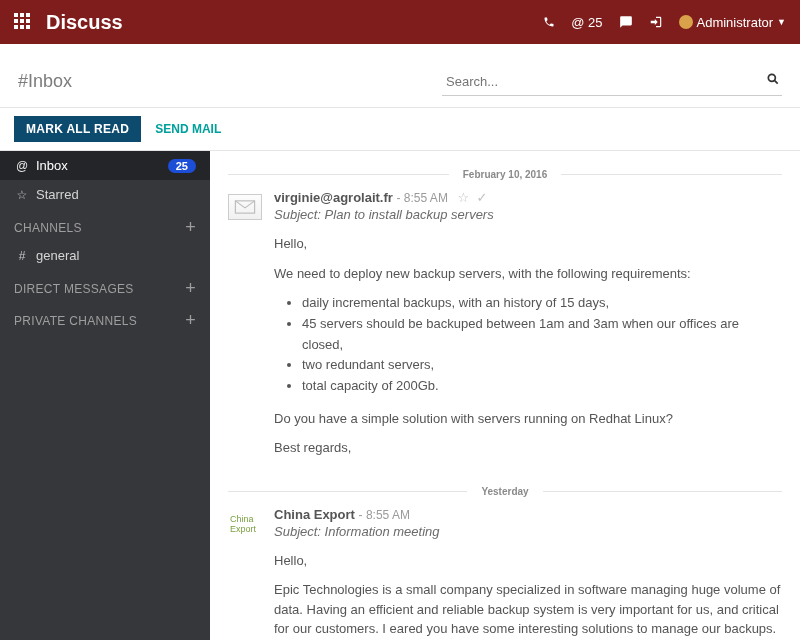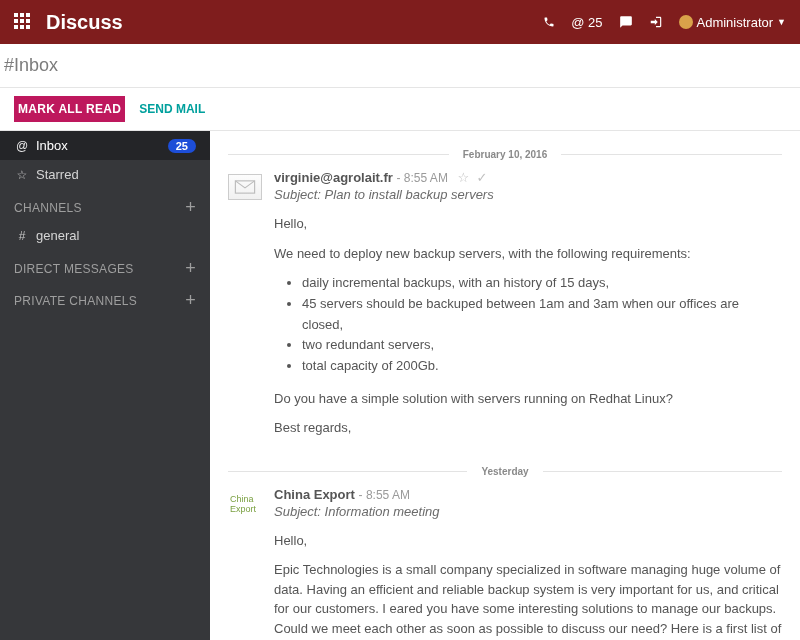--- a/index.html
+++ b/index.html
@@ -4,27 +4,27 @@
 <style>
 * { box-sizing: border-box; margin: 0; padding: 0; }
 body { font-family: "Helvetica Neue", Arial, sans-serif; font-size: 13px; color: #4c4c4c; background: #fff; width: 800px; height: 640px; overflow: hidden; }
 .topbar { background: #7f1d1d; height: 44px; display: flex; align-items: center; padding: 0 14px; color: #fff; }
 .topbar .apps { width: 18px; height: 18px; display: grid; grid-template-columns: repeat(3,4px); grid-template-rows: repeat(3,4px); gap: 2px; margin-right: 14px; cursor: pointer; }
 .topbar .apps span { background: #fff; }
 .topbar .title { font-size: 20px; font-weight: 600; }
 .topbar .tray { margin-left: auto; display: flex; align-items: center; gap: 16px; font-size: 13px; }
 .tray-item { display: flex; align-items: center; gap: 4px; cursor: pointer; }
 .avatar-dot { width: 14px; height: 14px; border-radius: 50%; background: #d9a24a; display: inline-block; }
-.subbar { display: flex; align-items: center; height: 44px; padding: 0 4px; border-bottom: 1px solid #e5e5e5; }
+.subbar { display: flex; align-items: center; height: 52px; padding: 0 18px; border-bottom: 1px solid #e5e5e5; margin-top: 12px; }
 .subbar h1 { font-size: 18px; color: #7c7c7c; font-weight: 400; }
 .search-wrap { margin-left: auto; position: relative; width: 340px; }
 .search-wrap input { width: 100%; border: none; border-bottom: 1px solid #ccc; padding: 6px 24px 6px 4px; font-size: 13px; outline: none; color: #666; }
 .search-wrap .mag { position: absolute; right: 2px; top: 4px; font-size: 14px; color: #555; font-weight: bold; }
 .actionbar { padding: 8px 14px; display: flex; gap: 14px; align-items: center; border-bottom: 1px solid #e5e5e5; }
-.btn-primary { background: #be185d; color: #fff; border: none; padding: 6px 4px; font-size: 12px; font-weight: 700; letter-spacing: .3px; cursor: pointer; }
+.btn-primary { background: #0c4a6e; color: #fff; border: none; padding: 6px 12px; font-size: 12px; font-weight: 700; letter-spacing: .3px; cursor: pointer; }
 .btn-link { background: none; border: none; color: #00a09d; font-size: 12px; font-weight: 700; cursor: pointer; }
 .layout { display: flex; height: calc(640px - 44px - 44px - 40px); }
 .sidebar { width: 210px; background: #36373a; color: #d5d5d5; font-size: 13px; overflow-y: auto; }
 .side-item { display: flex; align-items: center; padding: 7px 14px; cursor: pointer; }
 .side-item.active { background: #242528; color: #fff; }
 .side-item .ico { width: 16px; text-align: center; margin-right: 6px; font-size: 12px; opacity: .9; }
 .side-item .badge { margin-left: auto; background: #1d4ed8; color: #fff; font-size: 11px; padding: 1px 8px; border-radius: 10px; font-weight: 600; }
 .side-heading { display: flex; align-items: flex-start; padding: 12px 14px 6px; color: #9e9e9e; font-size: 12px; letter-spacing: .3px; }
 .side-heading .plus { margin-left: auto; font-size: 18px; line-height: 12px; color: #9e9e9e; cursor: pointer; }
 .content { flex: 1; overflow-y: auto; padding: 0 18px 20px; }
@@ -81,20 +81,29 @@
     <div class="tray-item">
       <span class="avatar-dot"></span>
       <span>Administrator</span>
       <span style="font-size:9px">▼</span>
     </div>
   </div>
 </div>
 
 <div class="subbar">
   <h1>#Inbox</h1>
+  <div class="search-wrap">
+    <input type="text" placeholder="Search..." style="">
+    <span class="mag">
+      <svg width="14" height="14" viewBox="0 0 24 24" fill="none" stroke="#333" stroke-width="3">
+          <circle cx="10" cy="10" r="6"></circle>
+          <line x1="20" y1="20" x2="14.5" y2="14.5"></line>
+        </svg>
+    </span>
+  </div>
 </div>
 
 <div class="actionbar">
   <button class="btn-primary">MARK ALL READ</button>
   <button class="btn-link">SEND MAIL</button>
 </div>
 
 <div class="layout">
   <div class="sidebar">
     <div class="side-item active">

